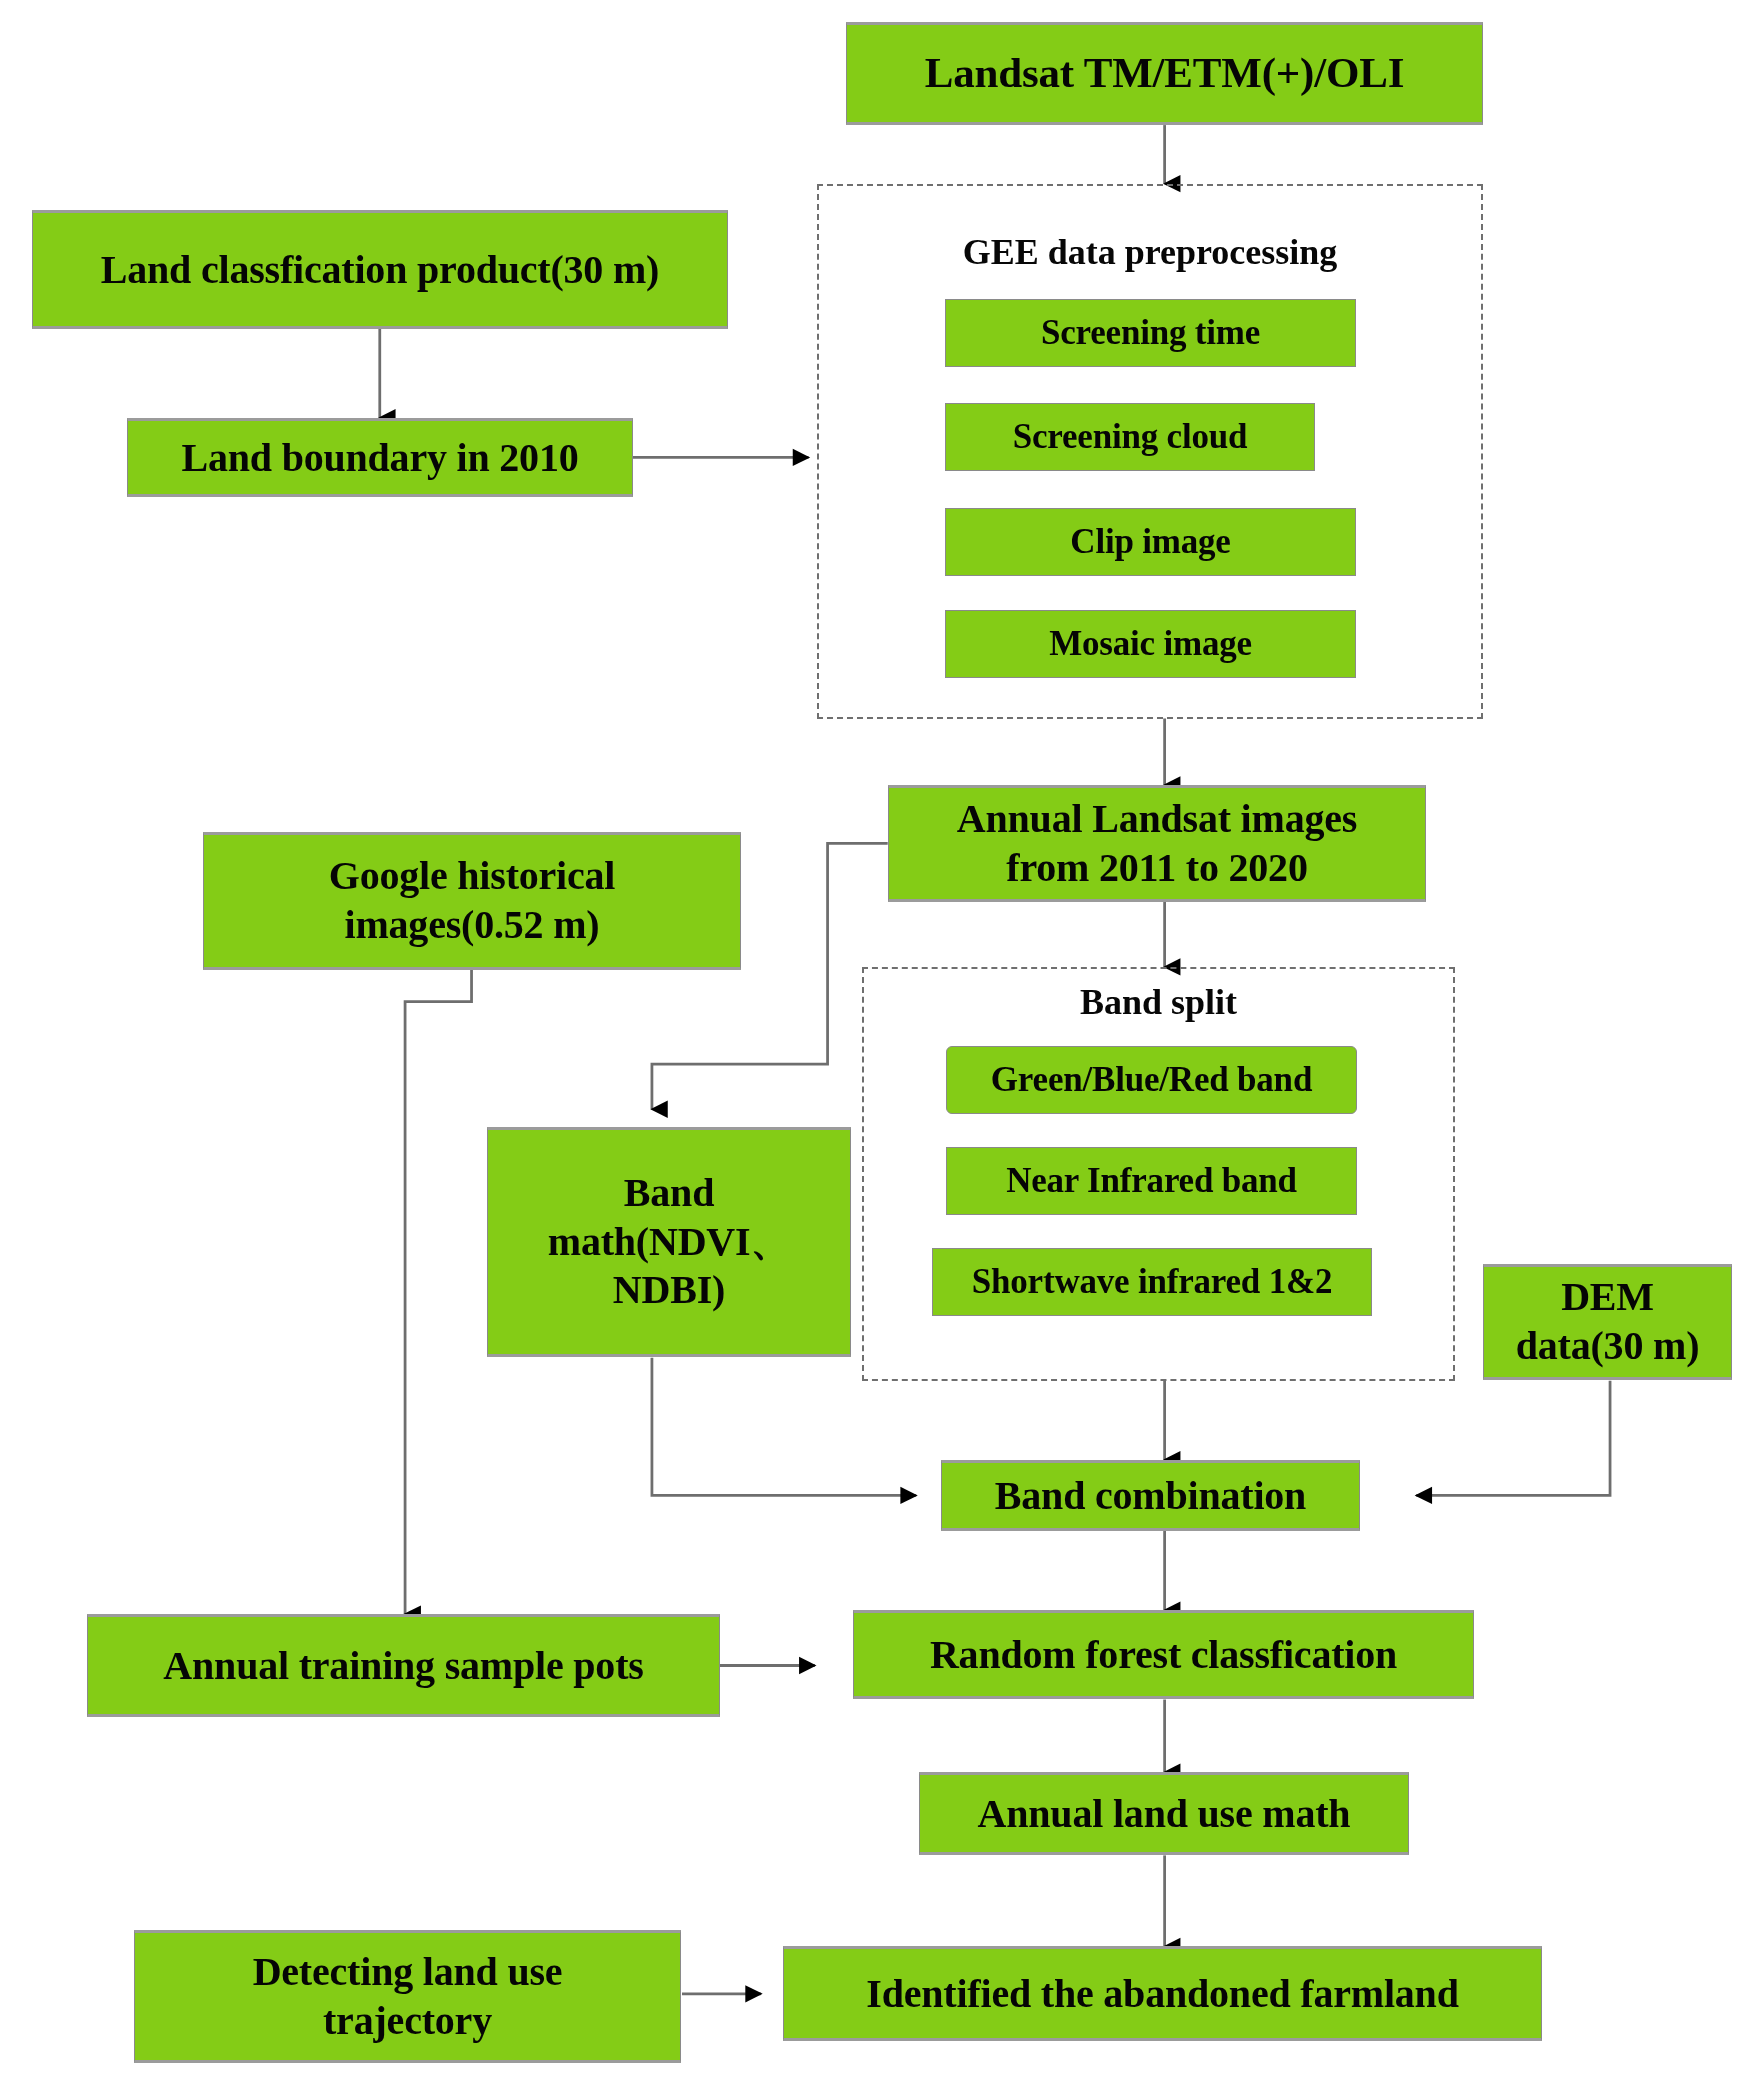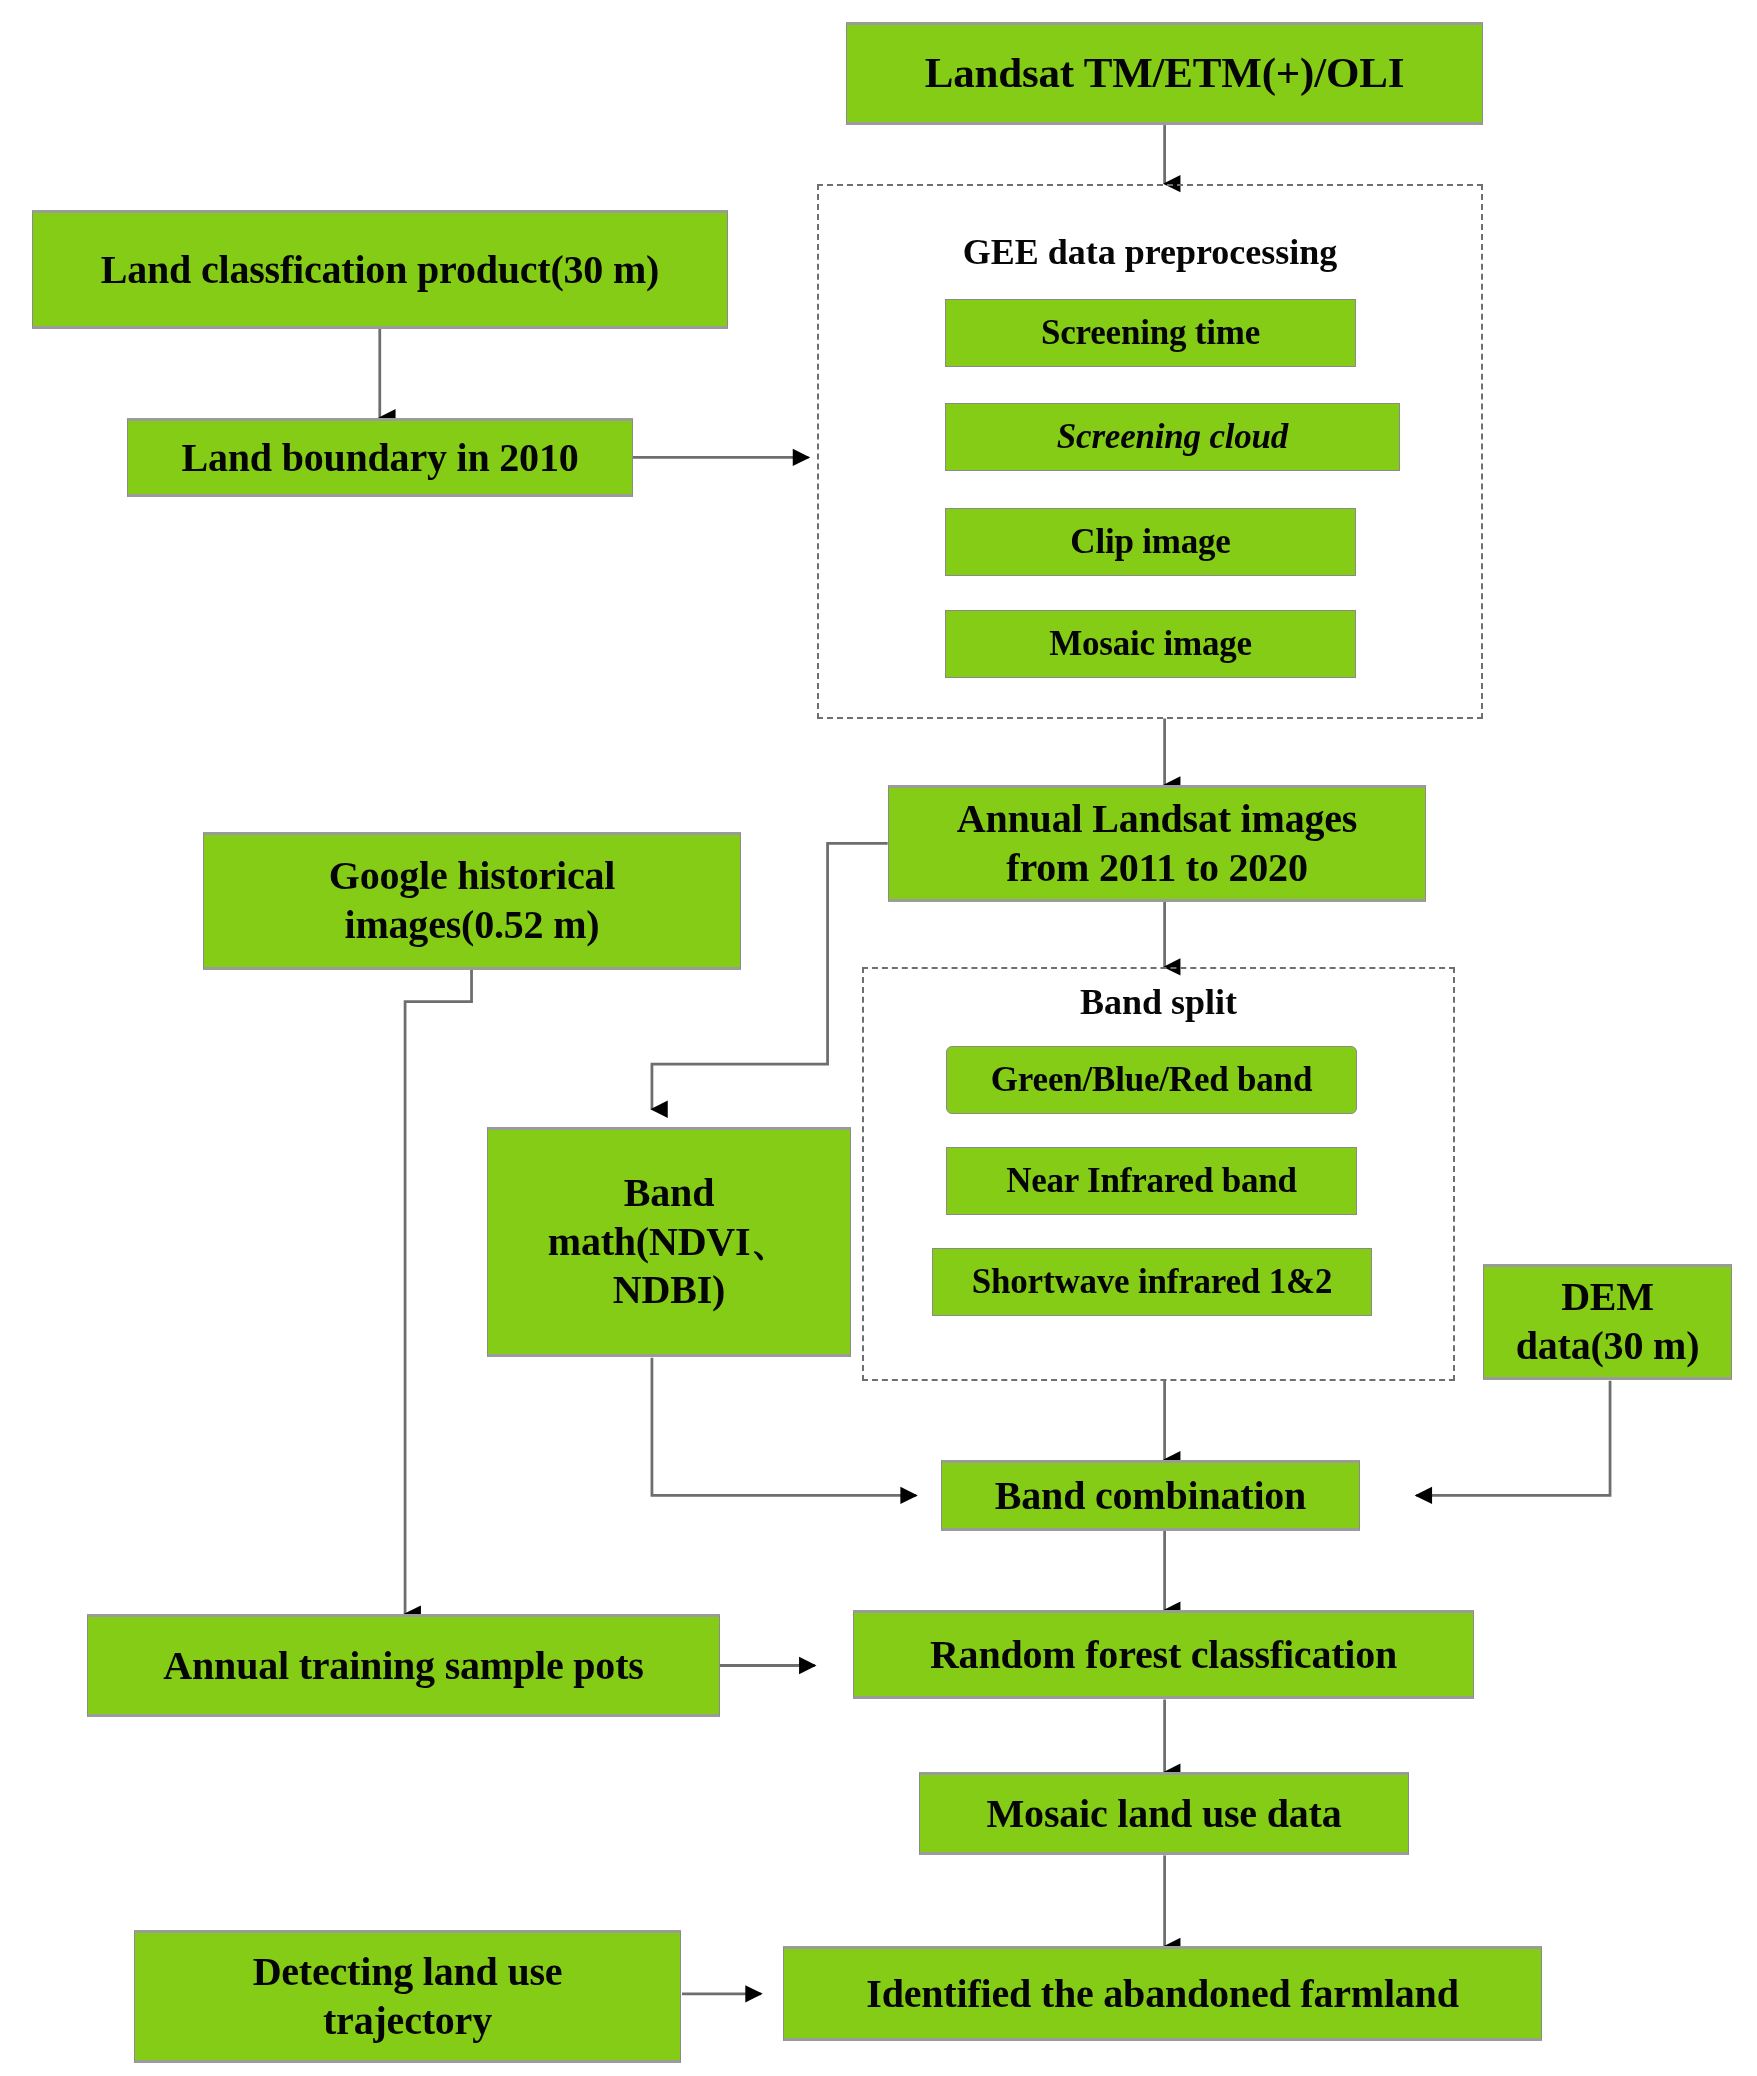--- a/index.html
+++ b/index.html
@@ -123,21 +123,21 @@
   </div>
 
   <div class="group-box" style="left:817px; top:184px; width:666px; height:535px;"></div>
   <div class="group-title" style="left:817px; top:231px; width:666px; font-size:36px;">
     <span>GEE data preprocessing</span>
   </div>
 
   <div class="node-box plain" style="left:945px; top:299px; width:411px; height:68px; font-size:35px;">
     <span>Screening time</span>
   </div>
-  <div class="node-box plain" style="left:945px; top:403px; width:455px; height:68px; font-size:35px;font-style:italic;">
+  <div class="node-box plain" style="left:945px; top:403px; width:370px; height:68px; font-size:35px;">
     <span>Screening cloud</span>
   </div>
   <div class="node-box plain" style="left:945px; top:508px; width:411px; height:68px; font-size:35px;">
     <span>Clip image</span>
   </div>
   <div class="node-box plain" style="left:945px; top:610px; width:411px; height:68px; font-size:35px;">
     <span>Mosaic image</span>
   </div>
 
   <div class="node-box ml2" style="left:888px; top:785px; width:538px; height:117px; font-size:40px; flex-direction:column;">
@@ -182,21 +182,21 @@
 
   <div class="node-box" style="left:941px; top:1460px; width:419px; height:71px; font-size:40px;">
     <span>Band combination</span>
   </div>
 
   <div class="node-box" style="left:853px; top:1610px; width:621px; height:89px; font-size:40px;">
     <span>Random forest classfication</span>
   </div>
 
   <div class="node-box" style="left:919px; top:1772px; width:490px; height:83px; font-size:40px;">
-    <span>Mosaic land use data</span>
+    <span>Annual land use math</span>
   </div>
 
   <div class="node-box ml2" style="left:134px; top:1930px; width:547px; height:133px; font-size:40px; flex-direction:column;">
     <span>Detecting land use</span>
     <span>trajectory</span>
   </div>
 
   <div class="node-box" style="left:783px; top:1946px; width:759px; height:95px; font-size:40px;">
     <span>Identified the abandoned farmland</span>
   </div>

